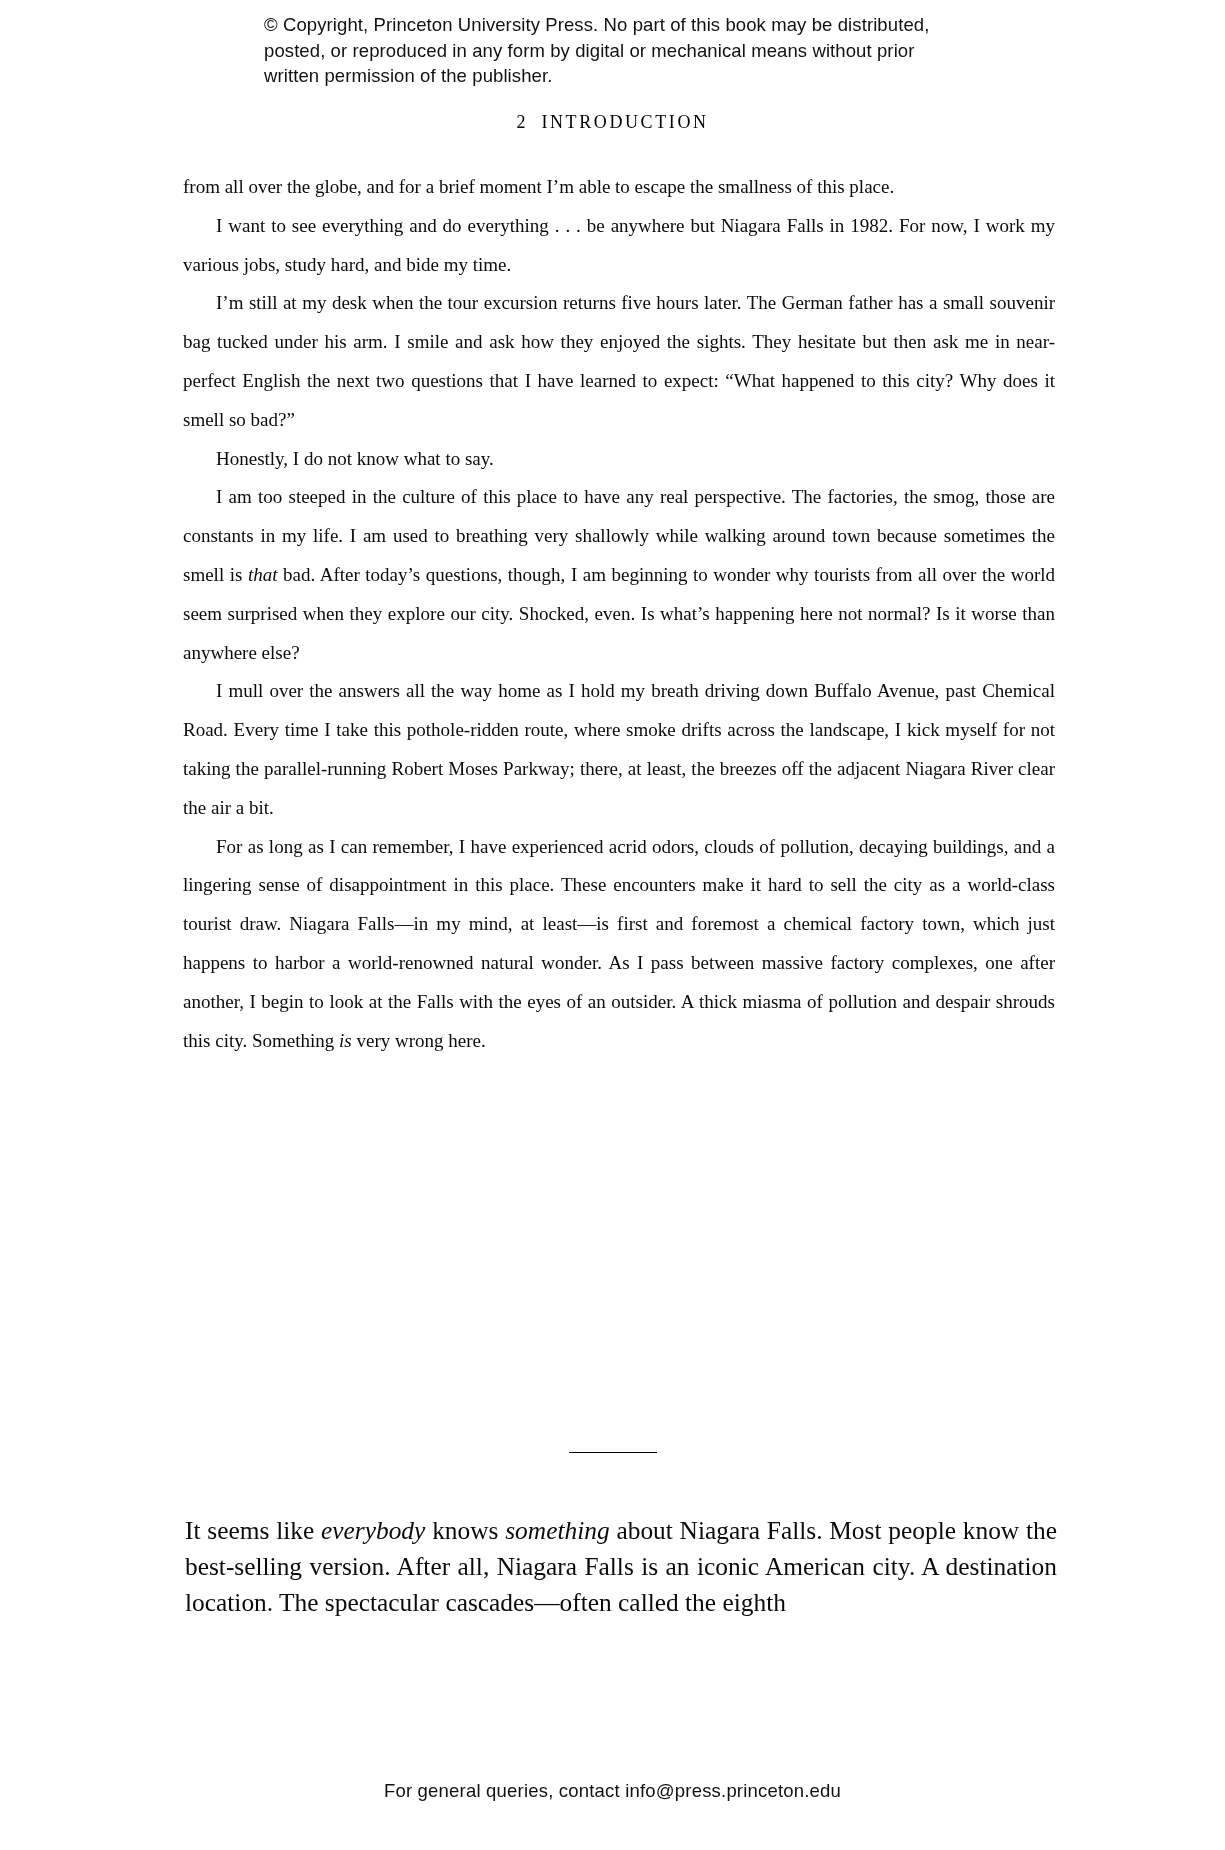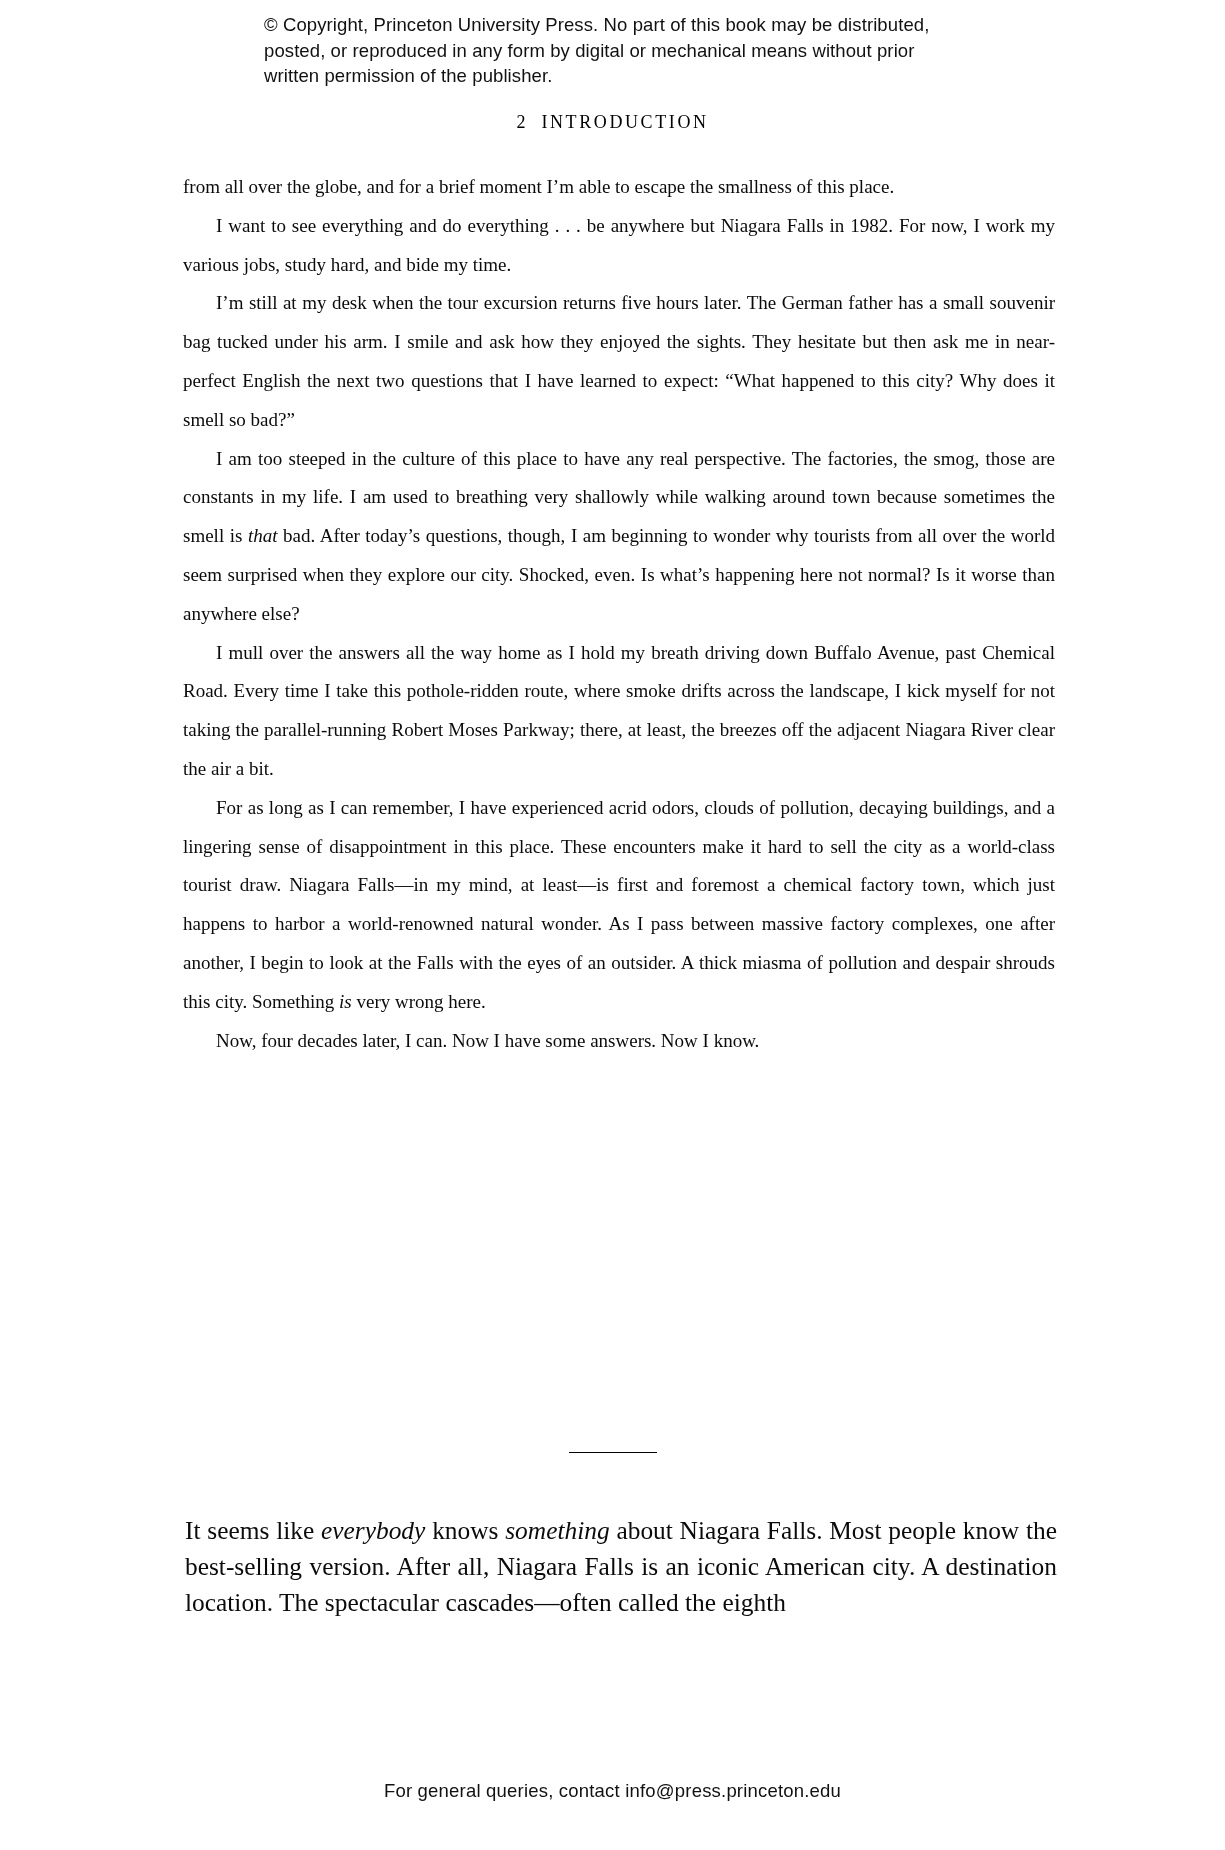--- a/index.html
+++ b/index.html
@@ -112,24 +112,24 @@
   <div class="copyright">© Copyright, Princeton University Press. No part of this book may be distributed, posted, or reproduced in any form by digital or mechanical means without prior written permission of the publisher.</div>
 
   <div class="running-head">
     <span class="pagenum">2</span><span>INTRODUCTION</span>
   </div>
 
   <div class="body-text">
     <p>from all over the globe, and for a brief moment I’m able to escape the smallness of this place.</p>
     <p class="indent">I want to see everything and do everything . . . be anywhere but Niagara Falls in 1982. For now, I work my various jobs, study hard, and bide my time.</p>
     <p class="indent">I’m still at my desk when the tour excursion returns five hours later. The German father has a small souvenir bag tucked under his arm. I smile and ask how they enjoyed the sights. They hesitate but then ask me in near-perfect English the next two questions that I have learned to expect: “What happened to this city? Why does it smell so bad?”</p>
+    <p class="indent">Honestly, I do not know what to say.</p>
     <p class="indent">I am too steeped in the culture of this place to have any real perspective. The factories, the smog, those are constants in my life. I am used to breathing very shallowly while walking around town because sometimes the smell is <em>that</em> bad. After today’s questions, though, I am beginning to wonder why tourists from all over the world seem surprised when they explore our city. Shocked, even. Is what’s happening here not normal? Is it worse than anywhere else?</p>
     <p class="indent">I mull over the answers all the way home as I hold my breath driving down Buffalo Avenue, past Chemical Road. Every time I take this pothole-ridden route, where smoke drifts across the landscape, I kick myself for not taking the parallel-running Robert Moses Parkway; there, at least, the breezes off the adjacent Niagara River clear the air a bit.</p>
     <p class="indent">For as long as I can remember, I have experienced acrid odors, clouds of pollution, decaying buildings, and a lingering sense of disappointment in this place. These encounters make it hard to sell the city as a world-class tourist draw. Niagara Falls—in my mind, at least—is first and foremost a chemical factory town, which just happens to harbor a world-renowned natural wonder. As I pass between massive factory complexes, one after another, I begin to look at the Falls with the eyes of an outsider. A thick miasma of pollution and despair shrouds this city. Something <em>is</em> very wrong here.</p>
-    <p class="indent">Now, four decades later, I can. Now I have some answers. Now I know.</p>
   </div>
 
   <div class="divider"><span></span></div>
 
   <div class="body-text-2">
     <p>It seems like <em>everybody</em> knows <em>something</em> about Niagara Falls. Most people know the best-selling version. After all, Niagara Falls is an iconic American city. A destination location. The spectacular cascades—often called the eighth</p>
   </div>
 
   <div class="footer">For general queries, contact info@press.princeton.edu</div>
 

